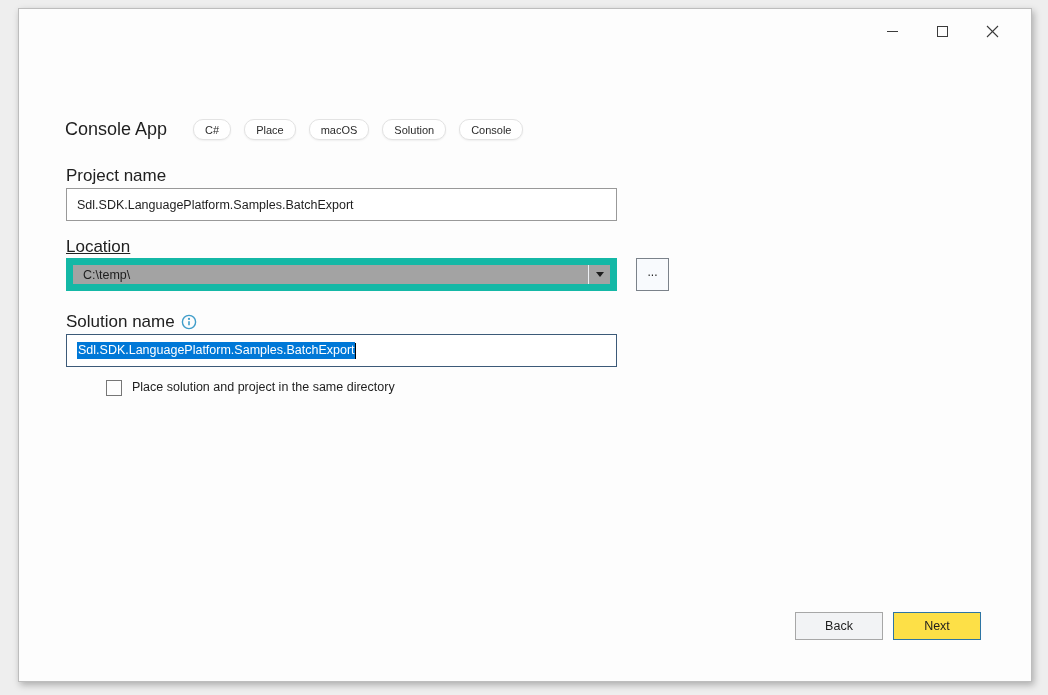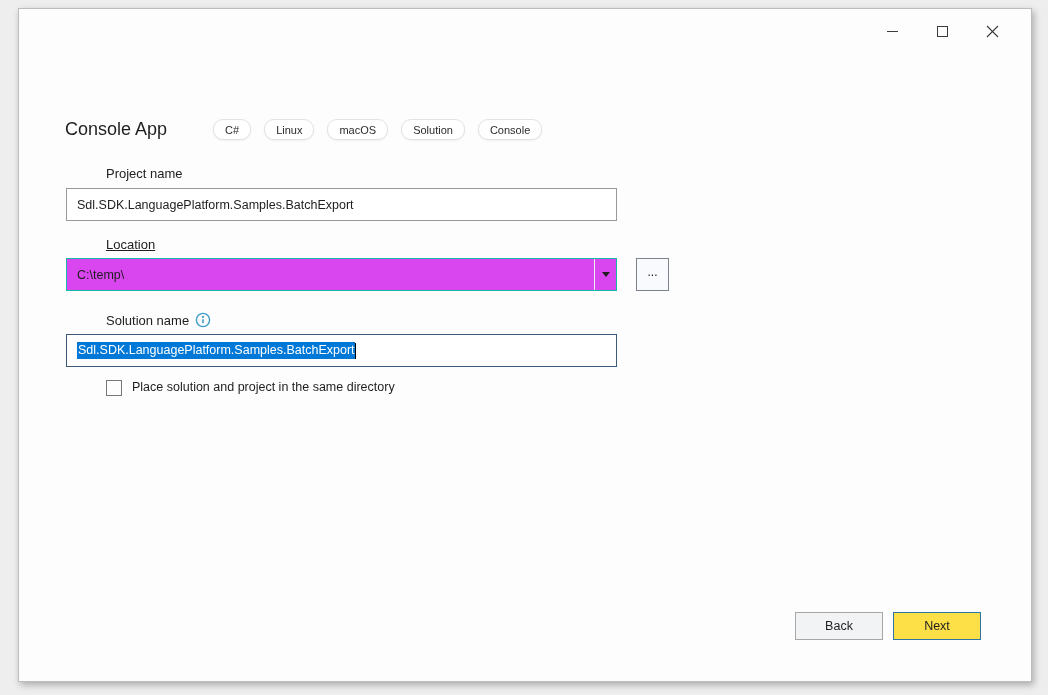--- a/index.html
+++ b/index.html
@@ -32,59 +32,59 @@
   .glyph-close { width: 13px; height: 13px; }
   
   .page-title {
     position: absolute; left: 46px; top: 44px;
     font-size: 32px; font-weight: 300; letter-spacing: 0.2px;
     color: #1e1e1e;
   }
   
   .template-row {
     position: absolute; left: 46px; top: 110px;
-    display: flex; align-items: center; gap: 20px;
+    display: flex; align-items: center;
   }
   .template-name { font-size: 18px; font-weight: 300; color: #1e1e1e; }
   .tag-list { display: flex; margin-left: 26px; gap: 13px; }
   .tag {
     font-size: 11px; color: #2b2b2b;
     background: #ffffff;
     border: 1px solid #e3e3e3;
     border-radius: 10px;
     padding: 4px 11px 3px 11px;
     box-shadow: 0 1px 2px rgba(0,0,0,0.06);
     white-space: nowrap;
   }
   
   .field-label {
     position: absolute; left: 47px;
-    font-size: 13px; color: #212121;
-    display: flex; align-items: center; gap: 6px; margin-left: 40px;
+    font-size: 17px; color: #212121;
+    display: flex; align-items: center; gap: 6px;
   }
   .lbl-project { top: 157px; }
   .lbl-location { top: 228px; text-decoration: underline; }
   .lbl-solution { top: 303px; }
   .text-input {
     position: absolute; left: 47px;
     width: 551px; height: 33px;
     border: 1px solid #999999;
     background: #ffffff;
     font-family: "Liberation Sans", "DejaVu Sans", sans-serif;
     font-size: 12.5px; color: #1e1e1e;
     padding: 0 10px;
     outline: none;
   }
   .input-project { top: 179px; }
   
   .combo {
     position: absolute; left: 47px; top: 249px;
     width: 551px; height: 33px;
-    border: 1px solid #14b8a6;
-    background: #d946ef;
+    border: 7px solid #14b8a6;
+    background: #a3a3a3;
     display: flex; align-items: center;
   }
   .combo-value {
     flex: 1; padding: 0 10px;
     font-size: 12.5px; color: #1e1e1e;
   }
   .combo-arrow-zone {
     width: 22px; height: 100%;
     display: flex; align-items: center; justify-content: center;
     border-left: 1px solid #eef1f5;
@@ -175,21 +175,21 @@
         <line x1="12" y1="1" x2="1" y2="12" stroke="#3b3b3b" stroke-width="1.1"></line>
       </svg>
     </div>
   </div>
 
 
   <div class="template-row">
     <span class="template-name">Console App</span>
     <span class="tag-list">
       <span class="tag">C#</span>
-      <span class="tag">Linux</span>
+      <span class="tag">Place</span>
       <span class="tag">macOS</span>
       <span class="tag">Solution</span>
       <span class="tag">Console</span>
     </span>
   </div>
 
   <div class="field-label lbl-project">Project name</div>
   <input class="text-input input-project" type="text" value="Sdl.SDK.LanguagePlatform.Samples.BatchExport" style="">
 
   <div class="field-label lbl-location">Location</div>

